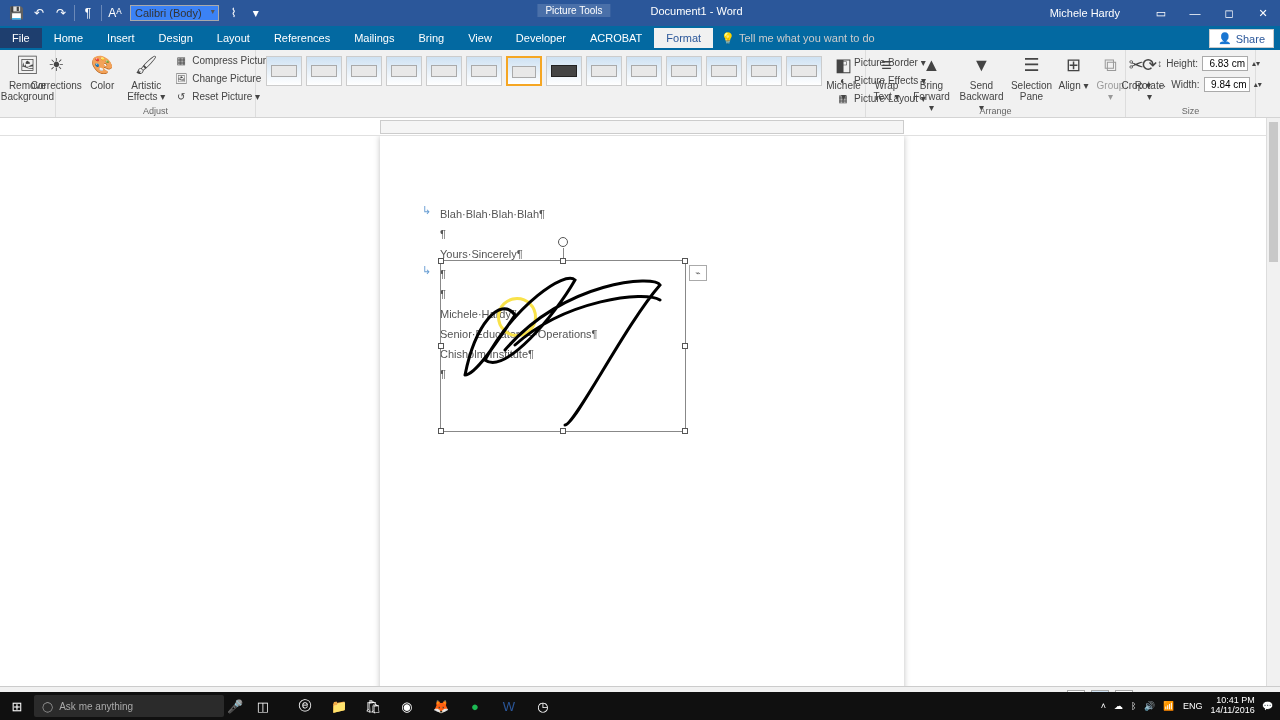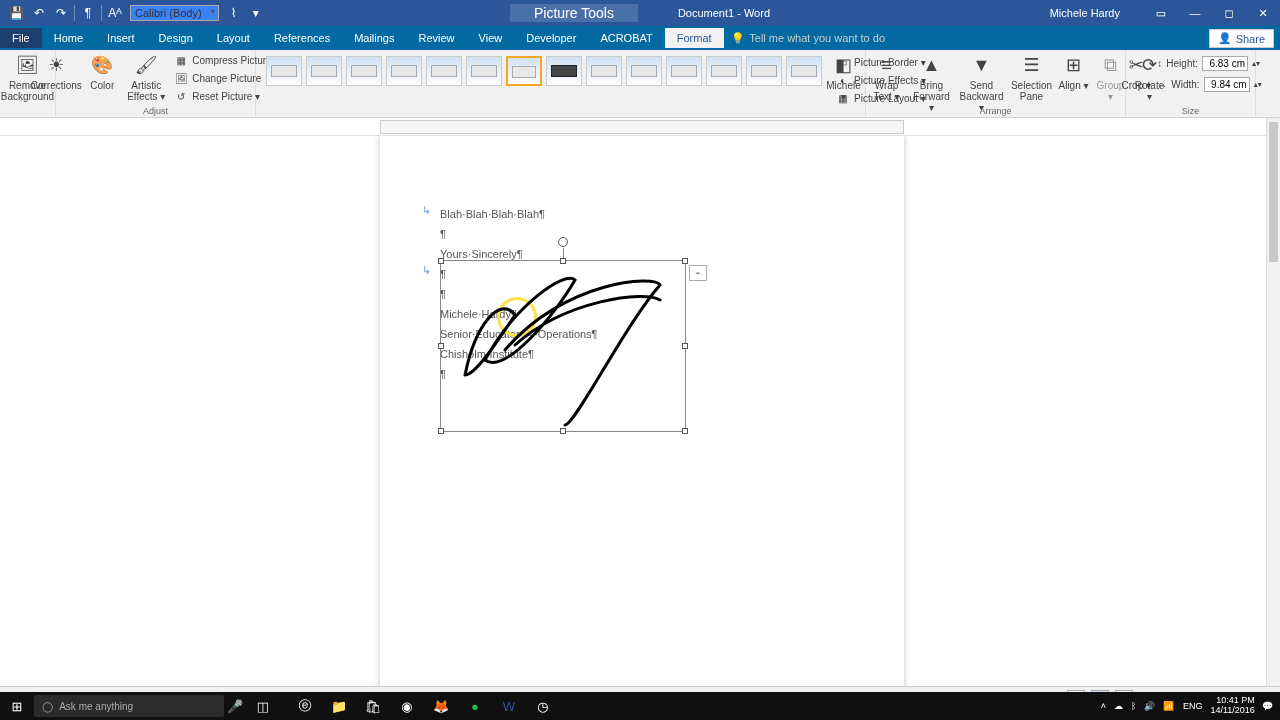--- a/index.html
+++ b/index.html
@@ -4,21 +4,21 @@
 <style>
 *{margin:0;padding:0;box-sizing:border-box;font-family:"Segoe UI",Tahoma,sans-serif;user-select:none}
 body{width:1280px;height:720px;overflow:hidden;background:#fff;position:relative}
 .titlebar{height:26px;background:#2b579a;color:#fff;display:flex;align-items:center;font-size:11px;position:relative}
 .qat{display:flex;align-items:center;gap:0;padding-left:6px}
 .qat-btn{width:22px;height:22px;display:flex;align-items:center;justify-content:center;color:#fff;font-size:12px}
 .qat-sep{width:1px;height:16px;background:rgba(255,255,255,.3);margin:0 2px}
 .font-box{background:#3b82f6;color:#333;border:1px solid #aaa;padding:1px 16px 1px 4px;font-size:11px;margin-left:4px;position:relative}
 .font-box::after{content:"▾";position:absolute;right:3px;top:1px;font-size:8px;color:#555}
 .title-center{position:absolute;left:50%;transform:translateX(-50%);display:flex;align-items:center;gap:40px;top:4px}
-.picture-tools{font-size:14px;color:#fff;background:rgba(255,255,255,.15);padding:1px 24px}
+.picture-tools{font-size:10px;color:#fff;background:rgba(255,255,255,.15);padding:1px 8px}
 .doc-title{font-size:11px}
 .title-right{position:absolute;right:0;top:0;display:flex;align-items:center;height:26px}
 .user-name{font-size:11px;margin-right:24px}
 .win-btn{width:34px;height:26px;display:flex;align-items:center;justify-content:center;color:#fff;font-size:11px}
 .tabstrip{height:24px;background:#0369a1;display:flex;align-items:center;font-size:11px;color:#fff}
 .tab{padding:4px 12px;cursor:pointer}
 .tab.file{background:#1e3e6e}
 .tab.active{background:#f1f1f1;color:#2b579a}
 .tell-me{display:flex;align-items:center;gap:4px;padding:4px 8px;color:#ccc;font-size:11px}
 .tell-me .bulb{color:#f5d76e}
@@ -99,21 +99,21 @@
 </div>
 
 <div class="tabstrip">
   <div class="tab file">File</div>
   <div class="tab">Home</div>
   <div class="tab">Insert</div>
   <div class="tab">Design</div>
   <div class="tab">Layout</div>
   <div class="tab">References</div>
   <div class="tab">Mailings</div>
-  <div class="tab">Review</div>
+  <div class="tab">Bring</div>
   <div class="tab">View</div>
   <div class="tab">Developer</div>
   <div class="tab">ACROBAT</div>
   <div class="tab active">Format</div>
   <div class="tell-me">
       <span class="bulb">💡</span>
       <span>Tell me what you want to do</span>
     </div>
 </div>
 <div class="share-btn">

